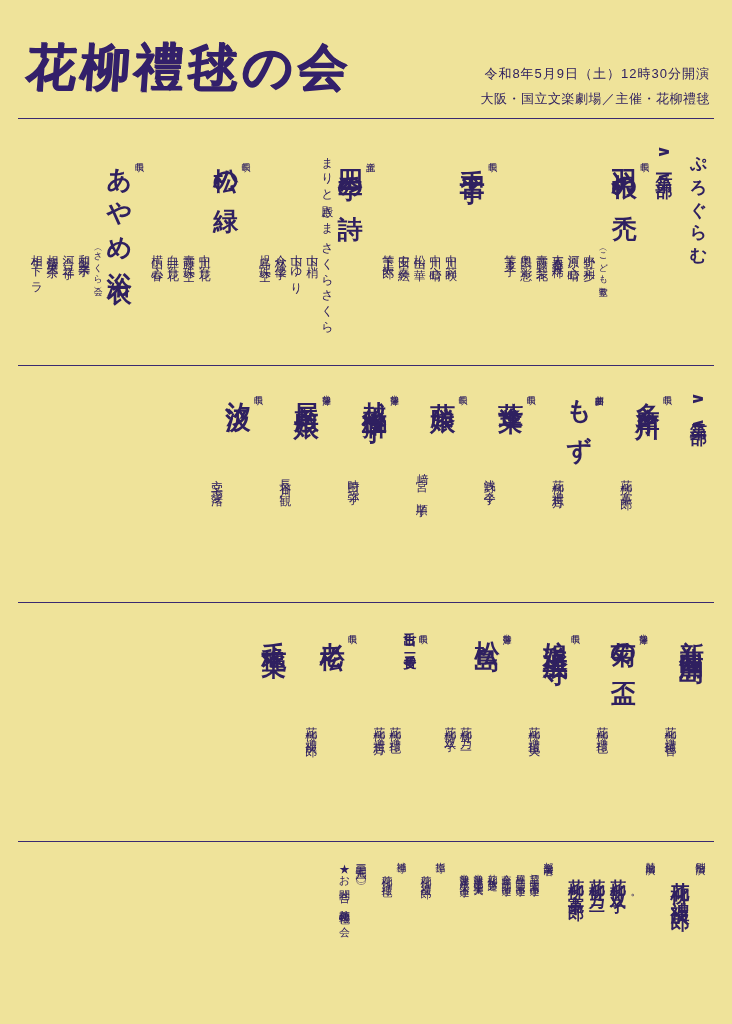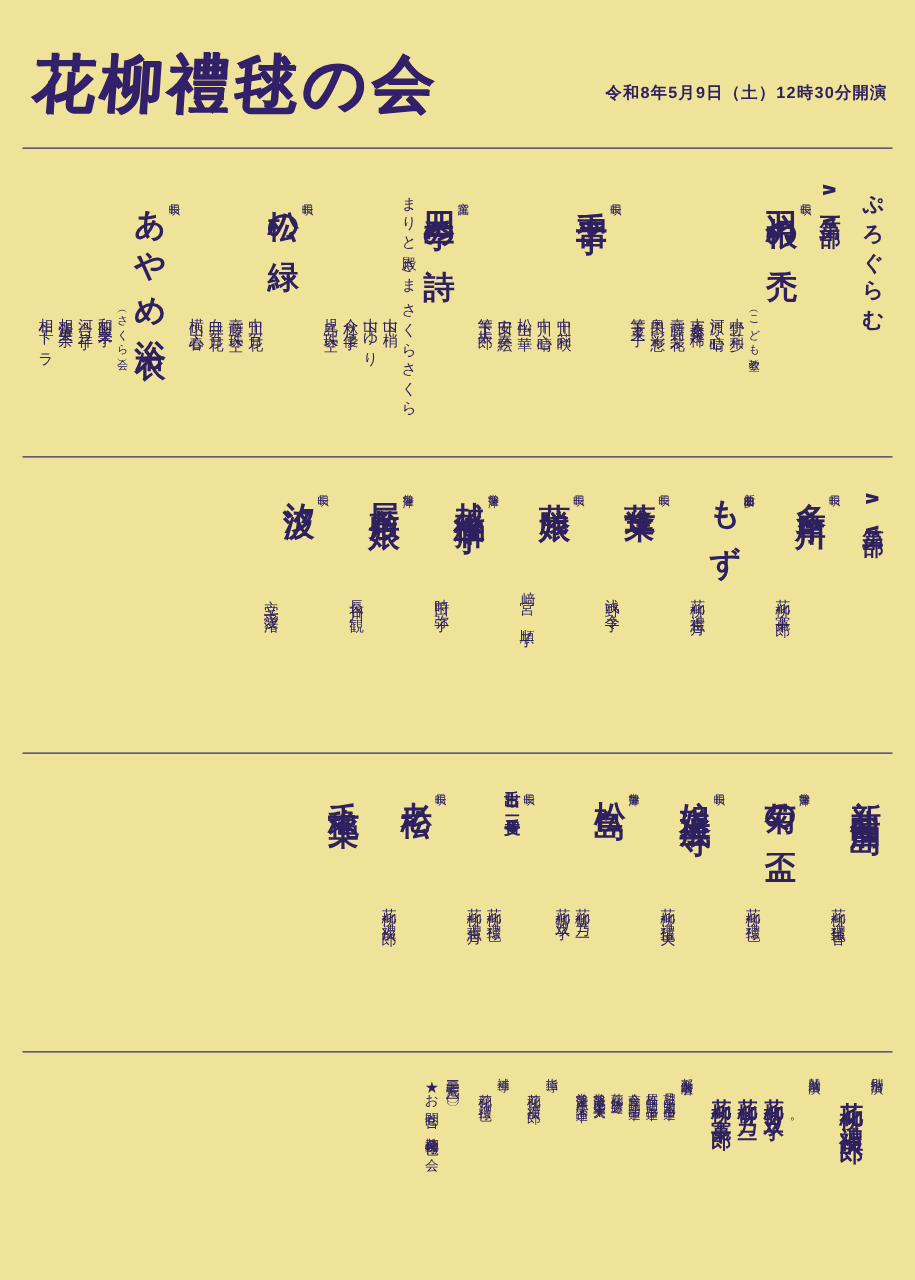--- a/index.html
+++ b/index.html
@@ -19,21 +19,21 @@
     font-family:"DejaVu Serif",serif;
     font-size:50px;font-weight:bold;letter-spacing:4px;
     color:#33206a;
     transform:skewX(-4deg);
     text-shadow:1px 1px 0 #33206a;
   }
   .header-info{
     position:absolute;right:22px;top:62px;
     text-align:right;
     font-family:"Liberation Sans","DejaVu Sans",sans-serif;
-    font-size:13px;font-weight:bold;line-height:1.9;
+    font-size:13px;font-weight:normal;line-height:1.9;
     color:#2f2060;
   }
   .header-info .line1{letter-spacing:1px;}
   .header-info .line2{letter-spacing:0.5px;}
 
   .hr{border:0;border-top:1.5px solid #3a2a70;margin:0 18px;}
 
   
   .section{
     position:relative;
@@ -140,20 +140,21 @@
 </style>
 </head>
 <body>
 
 <div class="page">
 
   <div class="header">
     <div class="title-logo">花柳禮毬の会</div>
     <div class="header-info">
       <div class="line1">令和8年5月9日（土）12時30分開演</div>
+      <div class="line2">大阪・国立文楽劇場／主催・花柳禮毬</div>
     </div>
   </div>
   <hr class="hr">
 
   <div class="section" id="section-1">
     <div class="part-label">ぷろぐらむ</div>
     <div class="part-label">∧第一部∨</div>
 
     <div class="item">
       <div class="perf-group">

